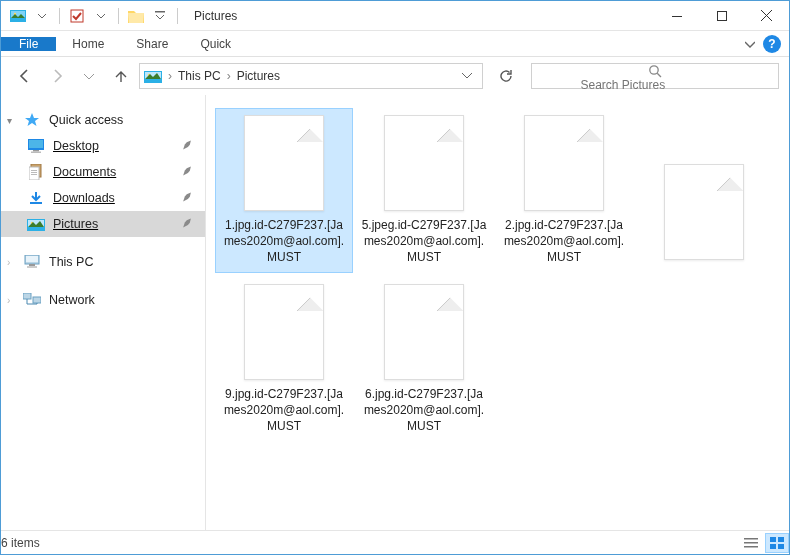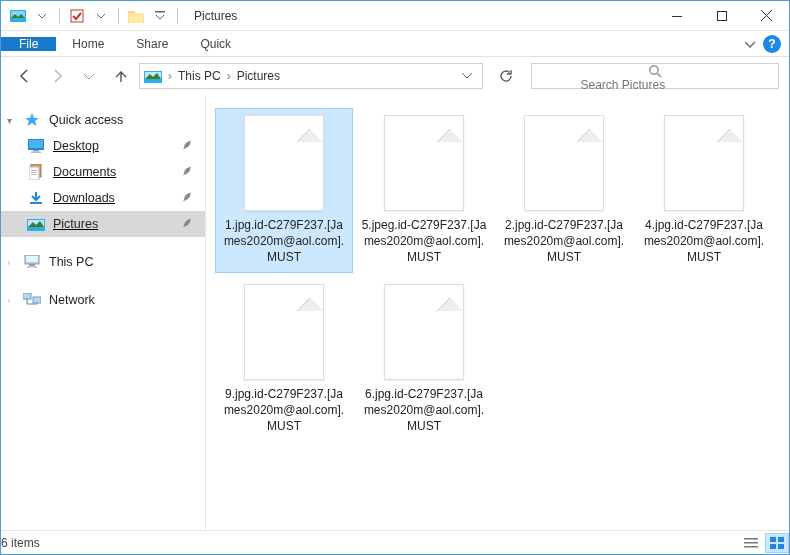--- a/index.html
+++ b/index.html
@@ -304,21 +304,20 @@
       <div class="file-item">
         <div class="file-thumb"></div>
         <div class="file-label">5.jpeg.id-C279F237.[James2020m@aol.com].MUST</div>
       </div>
       <div class="file-item">
         <div class="file-thumb"></div>
         <div class="file-label">2.jpg.id-C279F237.[James2020m@aol.com].MUST</div>
       </div>
       <div class="file-item">
         <div class="file-thumb"></div>
-        <div class="file-label">4.jpg.id-C279F237.[James2020m@aol.com].MUST</div>
       </div>
       <div class="file-item">
         <div class="file-thumb"></div>
         <div class="file-label">9.jpg.id-C279F237.[James2020m@aol.com].MUST</div>
       </div>
       <div class="file-item">
         <div class="file-thumb"></div>
         <div class="file-label">6.jpg.id-C279F237.[James2020m@aol.com].MUST</div>
       </div>
     </div>

